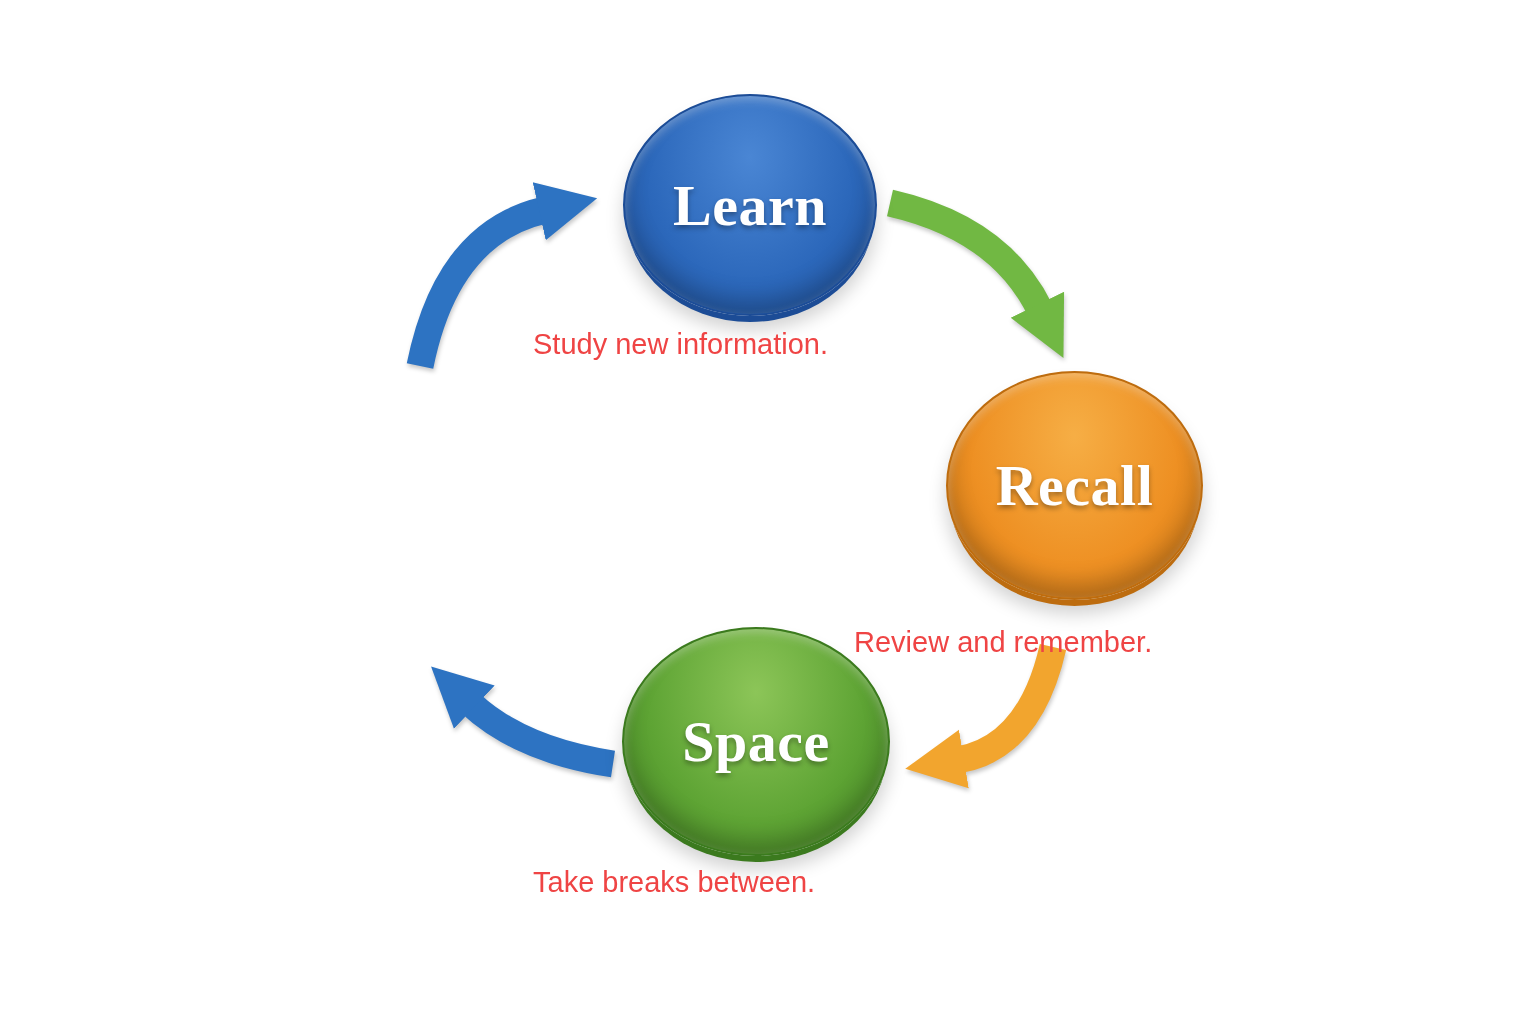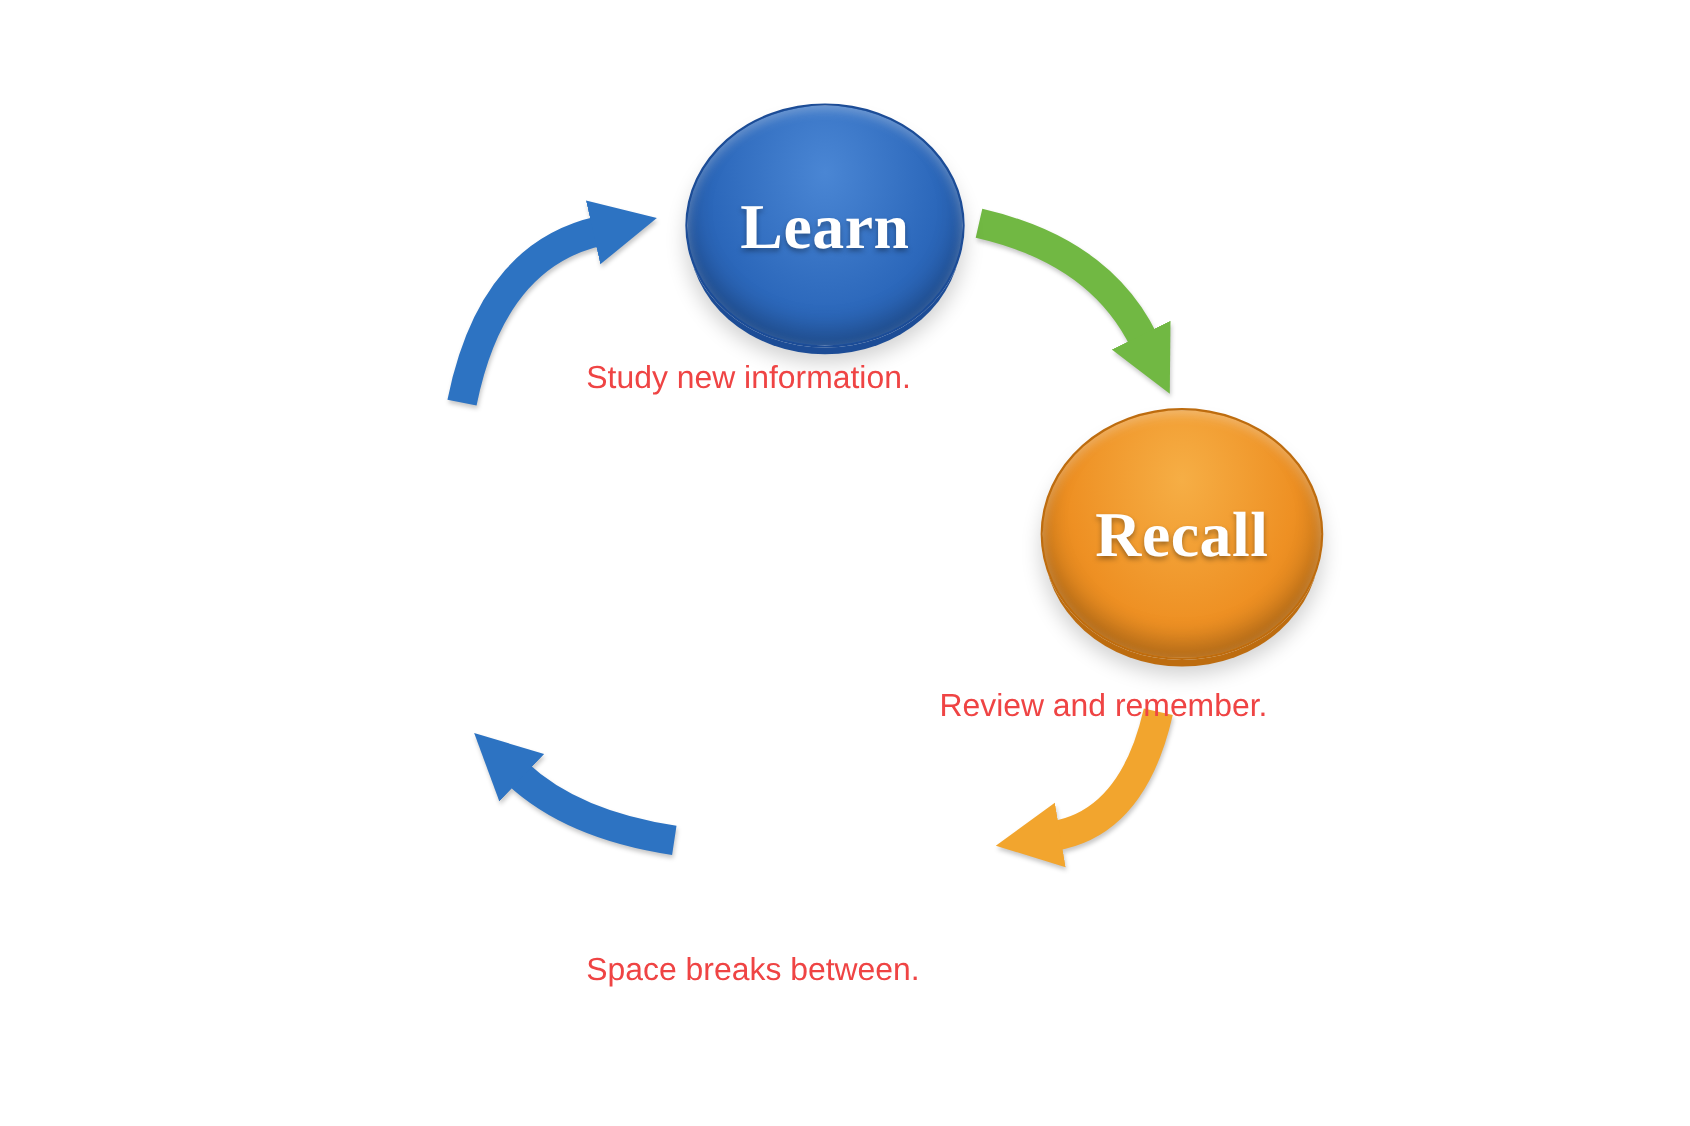--- a/index.html
+++ b/index.html
@@ -70,16 +70,19 @@
   <div class="node node-learn" style="--light: #4a86d4; --main: #2c68bb; --dark: #1c4c96;">
     <span class="node-label">Learn</span>
   </div>
   <div class="caption caption-learn">Study new information.</div>
 
   <div class="node node-recall" style="--light: #f6ae45; --main: #ee9023; --dark: #bd6c0f;">
     <span class="node-label">Recall</span>
   </div>
   <div class="caption caption-recall">Review and remember.</div>
 
-  <div class="caption caption-space">Space breaks between.</div>
+  <div class="node node-space" style="--light: #8cc558; --main: #5ea434; --dark: #3b7a1e;">
+    <span class="node-label">Space</span>
+  </div>
+  <div class="caption caption-space">Take breaks between.</div>
 
 
 </div>
 
 </body></html>

